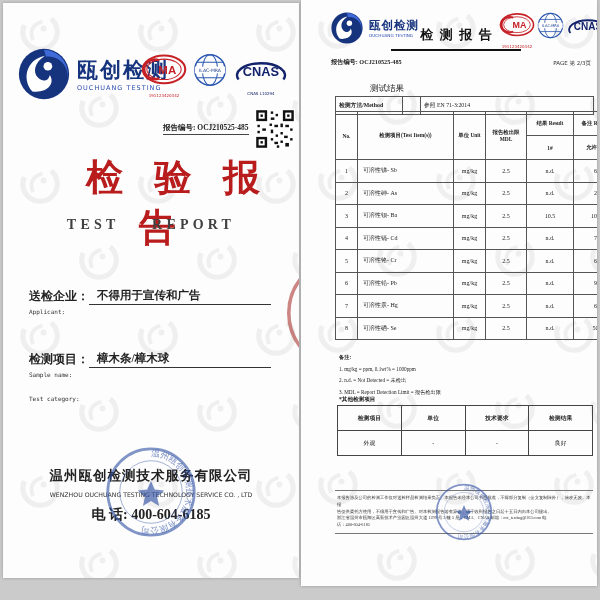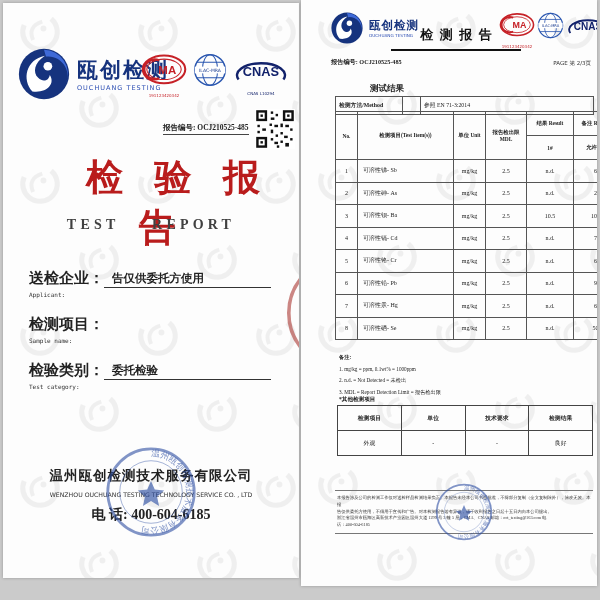--- a/index.html
+++ b/index.html
@@ -25,21 +25,21 @@
   .repno-row{position:absolute;left:160px;top:106px;display:flex;align-items:flex-start;}
   .repno{font-size:7.5px;font-weight:bold;border-bottom:1px solid #444;padding-bottom:1px;margin-top:14px;}
   .qr{width:40px;height:40px;margin-left:6px;}
   .cover-title{position:absolute;left:0;right:0;top:150px;text-align:center;font-size:37px;font-weight:bold;
                letter-spacing:.85em;text-indent:.85em;color:#b91c1c;padding-left:44px;}
   .cover-sub{position:absolute;left:0;right:0;top:214px;text-align:center;font-size:14px;font-weight:bold;
              letter-spacing:.3em;word-spacing:1.8em;color:#404040;}
   .fields{position:absolute;left:26px;right:28px;top:266px;}
   .field{margin-bottom:17px;}
   .field-row{display:flex;align-items:flex-end;}
-  .field-label{font-size:15px;font-weight:bold;white-space:nowrap;}
+  .field-label{font-size:12px;font-weight:bold;white-space:nowrap;margin-top:19px;}
   .field-value{flex:1;font-size:11.5px;font-weight:bold;border-bottom:1.2px solid #333;padding:0 0 1px 8px;}
   .field-sub{font-size:6px;color:#333;margin-top:3px;font-family:"DejaVu Sans Mono",monospace;}
   .red-seal{position:absolute;left:281px;top:250px;width:120px;height:120px;z-index:2;}
   .bottom-block{position:absolute;left:8px;right:8px;top:464px;text-align:center;z-index:1;}
   .company-cn{font-size:13.5px;font-weight:bold;letter-spacing:1px;color:#222;}
   .company-en{font-size:6.2px;margin-top:6px;color:#333;font-family:"DejaVu Sans",sans-serif;}
   .contact{font-size:14px;font-weight:bold;margin-top:8px;}
   .contact+.contact{margin-top:3px;}
   .seal-blue{position:absolute;z-index:2;opacity:.85;}
   #seal-cover{left:102px;top:443px;width:92px;height:92px;}
@@ -49,21 +49,21 @@
   .logo-row-sm{position:absolute;left:28px;top:10px;display:flex;align-items:center;}
   .brand-mark-sm{width:36px;height:36px;}
   .brand-cn-sm{font-size:11.5px;font-weight:bold;color:#16337e;letter-spacing:1px;font-family:"Liberation Sans",sans-serif;}
   .brand-en-sm{font-size:4.2px;color:#2b4db3;font-family:"DejaVu Sans",sans-serif;}
   .p2-title{position:absolute;left:90px;top:26px;width:130px;text-align:center;font-size:13px;font-weight:bold;
             letter-spacing:.5em;text-indent:.5em;border-bottom:2px solid #111;padding-bottom:5px;color:#111;}
   .badges-sm{position:absolute;left:198px;top:12px;display:flex;align-items:flex-start;}
   .badges-sm .badge{margin-right:2px;}
   .p2-meta-left{position:absolute;left:30px;top:58px;font-size:6.2px;font-weight:bold;}
   .p2-meta-right{position:absolute;right:6px;top:60px;font-size:5.5px;color:#333;font-family:"DejaVu Sans",sans-serif;}
-  .section-title{position:absolute;left:33px;top:83px;font-size:8.5px;font-weight:bold;padding-left:36px;}
+  .section-title{position:absolute;left:33px;top:83px;font-size:8.5px;font-weight:normal;padding-left:36px;}
   table{border-collapse:collapse;table-layout:fixed;}
   .method-table{position:absolute;left:34px;top:96px;width:259px;}
   .method-table td{border:1px solid #555;font-size:5.8px;padding:4px 3px;background:transparent;}
   .mt-label{width:60px;font-weight:bold;}
   .mt-gap{width:11px;}
   .main-table{position:absolute;left:34px;top:111px;width:259px;}
   .main-table td{border:1px solid #555;font-size:6px;text-align:center;padding:0 2px;color:#222;}
   .main-table .hdr td{font-size:5.4px;font-weight:bold;height:23px;}
   .main-table .row td{height:21.5px;}
   .c-no{width:17px;}.c-item{width:91px;}.c-unit{width:27px;}.c-mdl{width:36px;}.c-res{width:42px;}.c-rem{width:42px;}
@@ -285,35 +285,32 @@
       </svg>
     </div>
 
     <div class="cover-title">检验报告</div>
     <div class="cover-sub">TEST REPORT</div>
 
     <div class="fields">
       <div class="field">
         <div class="field-row">
           <span class="field-label">送检企业：</span>
-          <span class="field-value">告仅供委托方使用</span>
+          <span class="field-value">不得用于宣传和广告</span>
         </div>
         <div class="field-sub">Applicant:</div>
       </div>
       <div class="field">
         <div class="field-row">
           <span class="field-label">检测项目：</span>
+          <span class="field-value">樟木条/樟木球</span>
         </div>
         <div class="field-sub">Sample name:</div>
       </div>
       <div class="field">
-        <div class="field-row">
-          <span class="field-label">检验类别：</span>
-          <span class="field-value">委托检验</span>
-        </div>
         <div class="field-sub">Test category:</div>
       </div>
     </div>
 
     <svg class="red-seal" viewBox="0 0 100 100">
       <circle cx="50" cy="50" r="46" fill="none" stroke="rgba(170,55,50,.6)" stroke-width="3"></circle>
       <path id="redarc" d="M50 14 a36 36 0 1 0 .01 0" fill="none"></path>
       <text font-size="8" fill="rgba(150,45,40,.6)"><textPath href="#redarc">检验检测专用章检验检测专用章</textPath></text>
     </svg>
 

